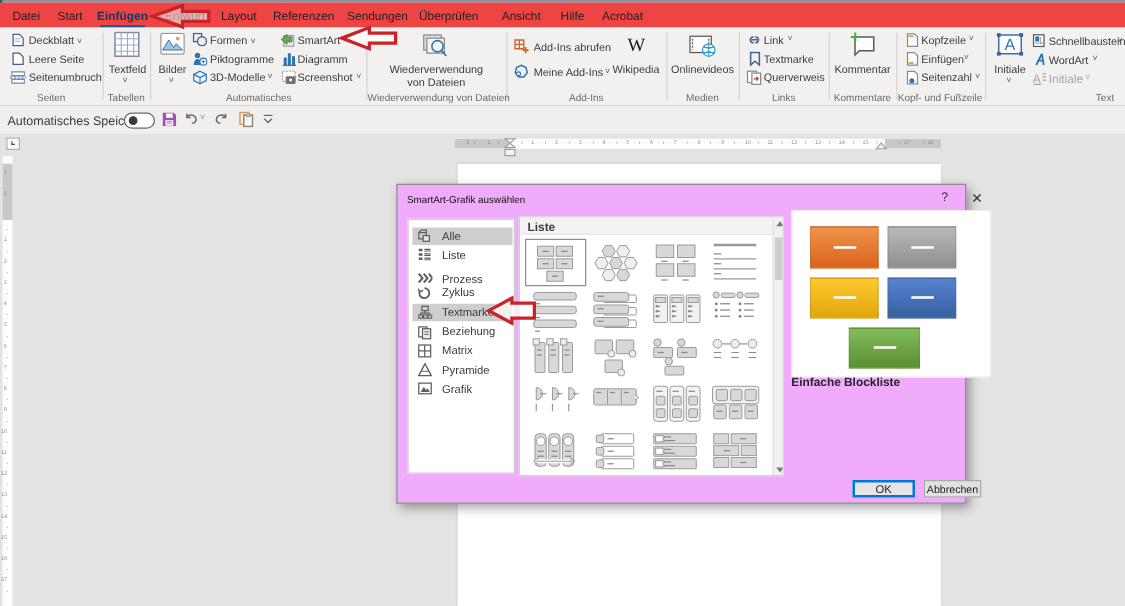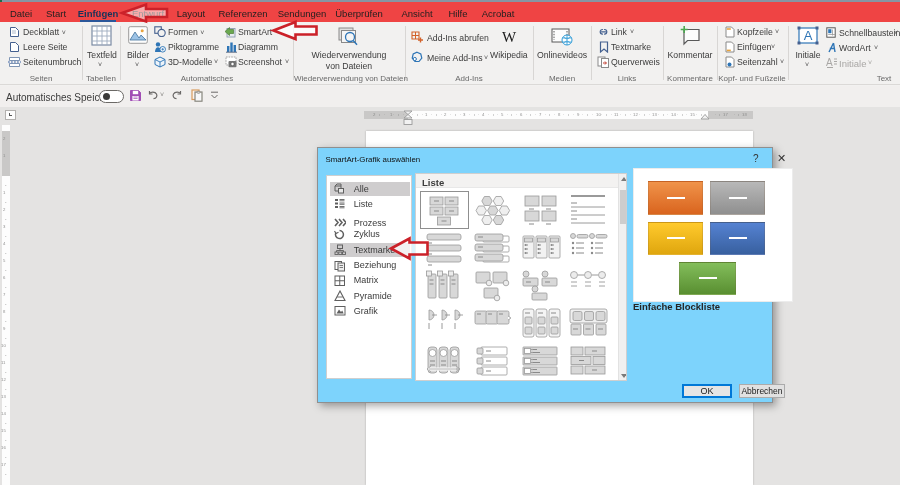--- a/index.html
+++ b/index.html
@@ -459,21 +459,21 @@
       <i class="rt" style="left:2.5px;top:243.5px;">-</i>
       <i class="rt" style="left:2.5px;top:260.5px;">-</i>
       <i class="rt" style="left:2.5px;top:277.5px;">-</i>
       <i class="rt" style="left:2.5px;top:294.5px;">-</i>
       <i class="rt" style="left:2.5px;top:311.5px;">-</i>
       <i class="rt" style="left:2.5px;top:328.5px;">-</i>
       <i class="rt" style="left:2.5px;top:345.5px;">-</i>
   </div>
 </div>
 
-<div id="dialog" class="abs" style="left:317px;top:147px;width:456px;height:256px;background:#7dd3fc;border:1px solid #8f8f8f;box-shadow:3px 3px 8px rgba(0,0,0,0.35);text-decoration:underline;">
+<div id="dialog" class="abs" style="left:317px;top:147px;width:456px;height:256px;background:#f0abfc;border:1px solid #8f8f8f;box-shadow:3px 3px 8px rgba(0,0,0,0.35);text-decoration:underline;">
 
   <span class="abs" style="left:7.5px;top:6.5px;font-size:7.9px;color:#101010;">SmartArt-Grafik auswählen</span>
   <span class="abs" style="left:435px;top:5px;font-size:10px;color:#333;">?</span>
   <span class="abs" style="left:459px;top:4px;font-size:11px;color:#333;">✕</span>
   <div class="abs" style="left:7.7px;top:26.5px;width:86.3px;height:204.5px;border:1px solid #cfcfcf;background:#fff;">
       <div class="abs" style="left:3px;top:6.0px;width:80px;height:14px;background:#cfcdce;">
         <div class="abs" style="left:4px;top:1.5px;">
           <svg width="12" height="12">
             <path d="M1 3 h6 M1 3 L3 1 h4 v6 h-2 M1 3 v5 h4" fill="none" stroke="#5f5f5f" stroke-width="1"></path>
             <rect x="4.5" y="5.5" width="5" height="4.5" fill="#e8e8e8" stroke="#5f5f5f" stroke-width="1"></rect>

